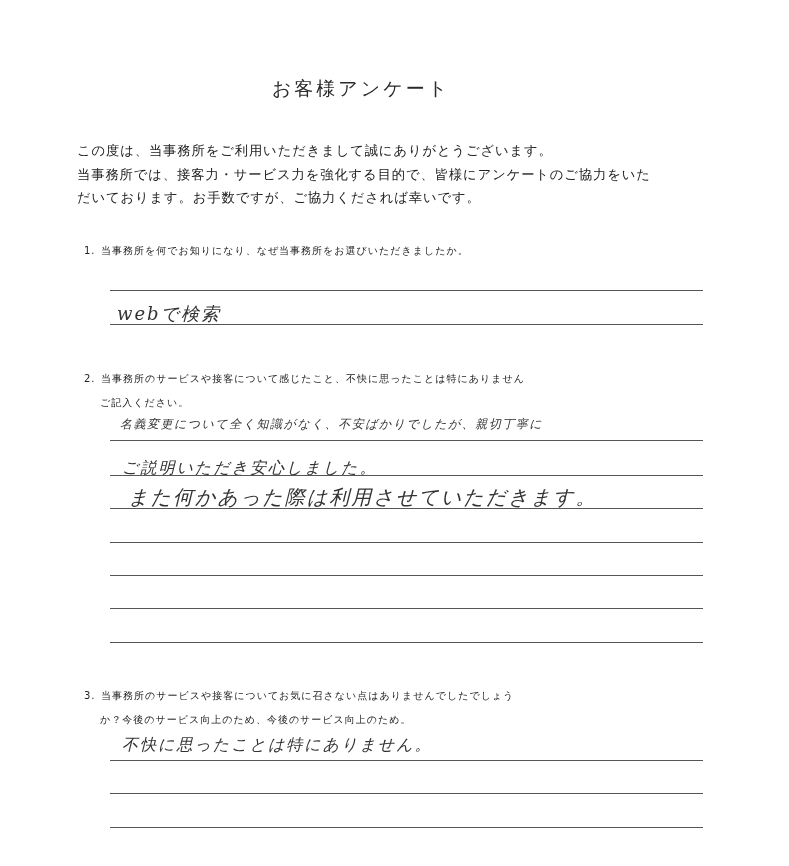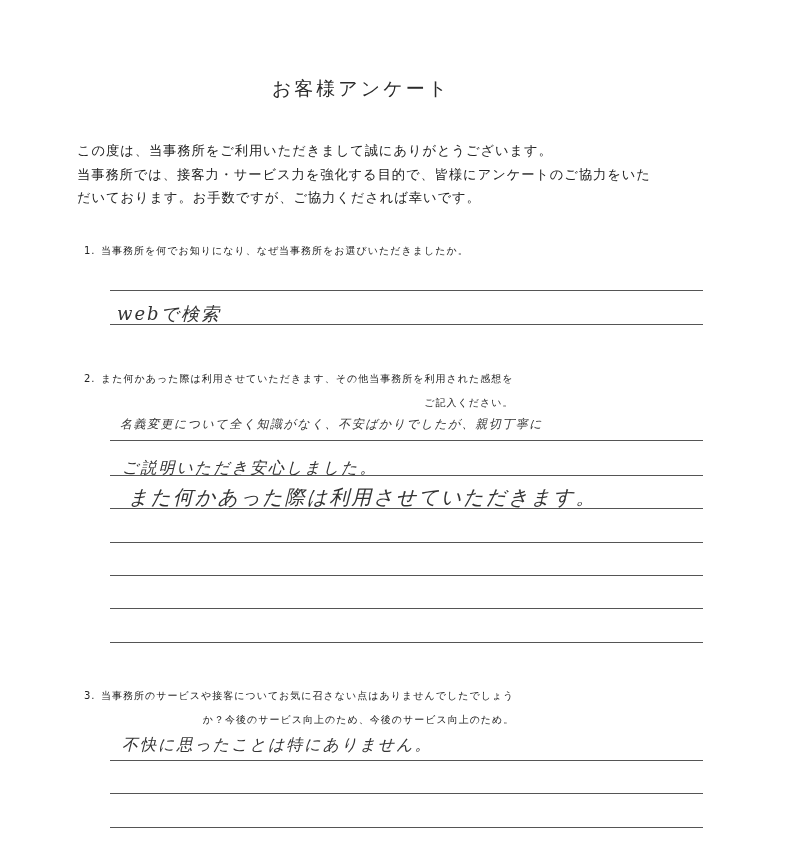--- a/index.html
+++ b/index.html
@@ -13,21 +13,21 @@
   }
   .intro {
     position: absolute; left: 77px; top: 139px; width: 660px;
     font-size: 13.3px; line-height: 23.5px; letter-spacing: 0.9px; color: #222;
   }
   .intro div { white-space: nowrap; }
   .q {
     position: absolute; left: 84px; font-size: 10px; letter-spacing: 1px; line-height: 23.5px; color: #222;
   }
   .q .row { white-space: nowrap; }
-  .q .row.cont { padding-left: 16px; text-align: right; }
+  .q .row.cont { padding-left: 16px; }
   .q .num { display: inline-block; width: 17px; }
   .rule {
     position: absolute; left: 110px; width: 593px; height: 0;
     border-top: 1.2px solid #555;
   }
   .hand {
     position: absolute; font-family: "DejaVu Serif", serif; font-style: italic;
     color: #333; font-size: 17px; letter-spacing: 2px; white-space: nowrap;
   }
 </style>
@@ -43,21 +43,21 @@
 </div>
 
 <div class="q" style="top:239px;">
   <div class="row"><span class="num">1.</span><span>当事務所を何でお知りになり、なぜ当事務所をお選びいただきましたか。</span></div>
 </div>
 <div class="hand" style="left:117px; top:266px; font-size:18px;margin-top:36px;">webで検索</div>
 <div class="rule" style="top:290px;"></div>
 <div class="rule" style="top:324px;"></div>
 
 <div class="q" style="top:367px;">
-  <div class="row"><span class="num">2.</span><span>また何かあった際は利用させていただきます、その他当事務所を利用された感想を</span></div>
+  <div class="row"><span class="num">2.</span><span>当事務所のサービスや接客について感じたこと、不快に思ったことは特にありません</span></div>
   <div class="row cont">ご記入ください。</div>
 </div>
 <div class="hand" style="left:120px; top:416px; font-size:12px; letter-spacing:1.5px;">名義変更について全く知識がなく、不安ばかりでしたが、親切丁寧に</div>
 <div class="hand" style="left:122px; top:451px; font-size:16px;margin-top:7px;">ご説明いただき安心しました。</div>
 <div class="hand" style="left:128px; top:484px; font-size:20px;">また何かあった際は利用させていただきます。</div>
 <div class="rule" style="top:440px;"></div>
 <div class="rule" style="top:475px;"></div>
 <div class="rule" style="top:508px;"></div>
 <div class="rule" style="top:542px;"></div>
 <div class="rule" style="top:575px;"></div>

